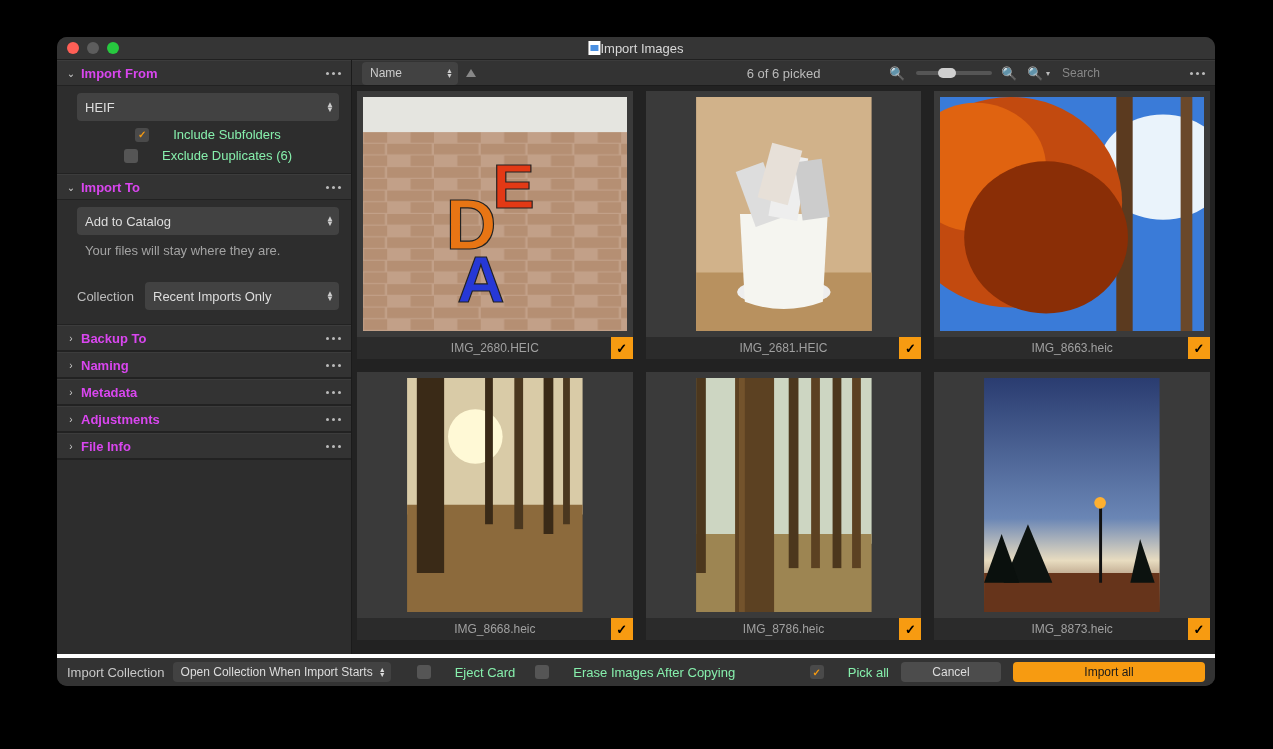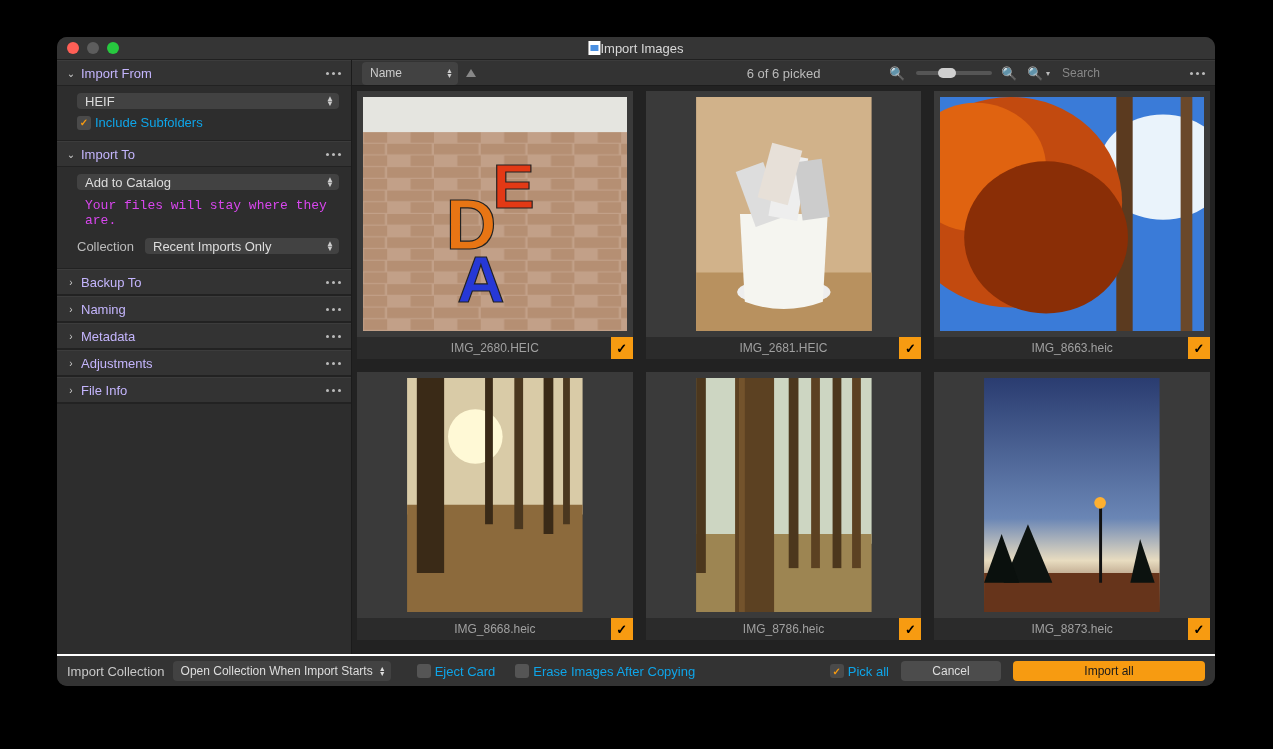--- a/index.html
+++ b/index.html
@@ -117,22 +117,22 @@
   .disclosure {
     width: 12px;
     display: inline-flex;
     justify-content: center;
     color: #ccc;
     font-size: 10px;
   }
   .panel-title {
     flex: 1;
     padding-left: 4px;
-    font-weight: 400;
-    color: #c4b5fd;
+    font-weight: 700;
+    color: #d946ef;
   }
   .dots-icon {
     display: flex;
     gap: 3px;
   }
   .dots-icon span {
     width: 3px; height: 3px;
     background: #bbb;
     border-radius: 50%;
   }
@@ -144,21 +144,21 @@
     gap: 8px;
     align-items: center;
     margin: 4px 0;
   }
   .select-label {
     width: 60px;
     color: #bbb;
   }
   .select {
     flex: 1;
-    height: 16px;
+    height: 28px;
     background: var(--bg-input);
     border-radius: 4px;
     display: flex;
     align-items: center;
     padding: 0 20px 0 8px;
     color: #ddd;
     position: relative;
   }
   .select .stepper {
     position: absolute;
@@ -167,42 +167,42 @@
     transform: translateY(-50%);
     font-size: 8px;
     line-height: 5px;
     color: #ccc;
     display: flex;
     flex-direction: column;
   }
   .check-row {
     display: flex;
     align-items: center;
-    gap: 4px;
+    gap: 24px;
     margin: 6px 0 0 0;
-    color: #0ea5e9;
+    color: #86efac;
+    justify-content: center;
   }
   .checkbox {
     width: 14px; height: 14px;
     background: #555;
     border-radius: 3px;
     display: inline-flex;
     align-items: center;
     justify-content: center;
     font-size: 10px;
   }
   .checkbox.checked {
     background: #4a4a4a;
     color: var(--accent);
   }
   .checkbox.checked::before { content: "✓"; font-weight: bold;}
   .infotext {
-    color: #d946ef;
-    margin: 8px 0 10px 8px;
-    font-family: Liberation Mono, monospace;
+    color: #a3a3a3;
+    margin: 8px 0 24px 8px;
   }
 
   
   .content {
     flex: 1;
     display: flex;
     flex-direction: column;
     min-width: 0;
     background: #222;
   }
@@ -350,21 +350,21 @@
     justify-content: center;
     color: #000;
     font-size: 13px;
     font-weight: bold;
   }
 
   
   .footer {
     height: 32px;
     background: var(--bg-footer);
-    border-top: 2px solid #ffffff;
+    border-top: 4px solid #ffffff;
     display: flex;
     align-items: center;
     padding: 0 10px;
     gap: 10px;
   }
   .footer-left {
     display: flex;
     align-items: center;
     gap: 8px;
   }
@@ -452,20 +452,24 @@
           <div class="select">
             <span>HEIF</span>
             <span class="stepper">
                 <span>▲</span>
                 <span>▼</span>
               </span>
           </div>
           <div class="check-row">
             <span class="checkbox checked"></span>
             <span>Include Subfolders</span>
+          </div>
+          <div class="check-row">
+            <span class="checkbox"></span>
+            <span>Exclude Duplicates (6)</span>
           </div>
         </div>
       </div>
 
       <div class="panel">
         <div class="panel-header">
           <span class="disclosure">⌄</span>
           <span class="panel-title">Import To</span>
           <span class="dots-icon">
               <span></span>

